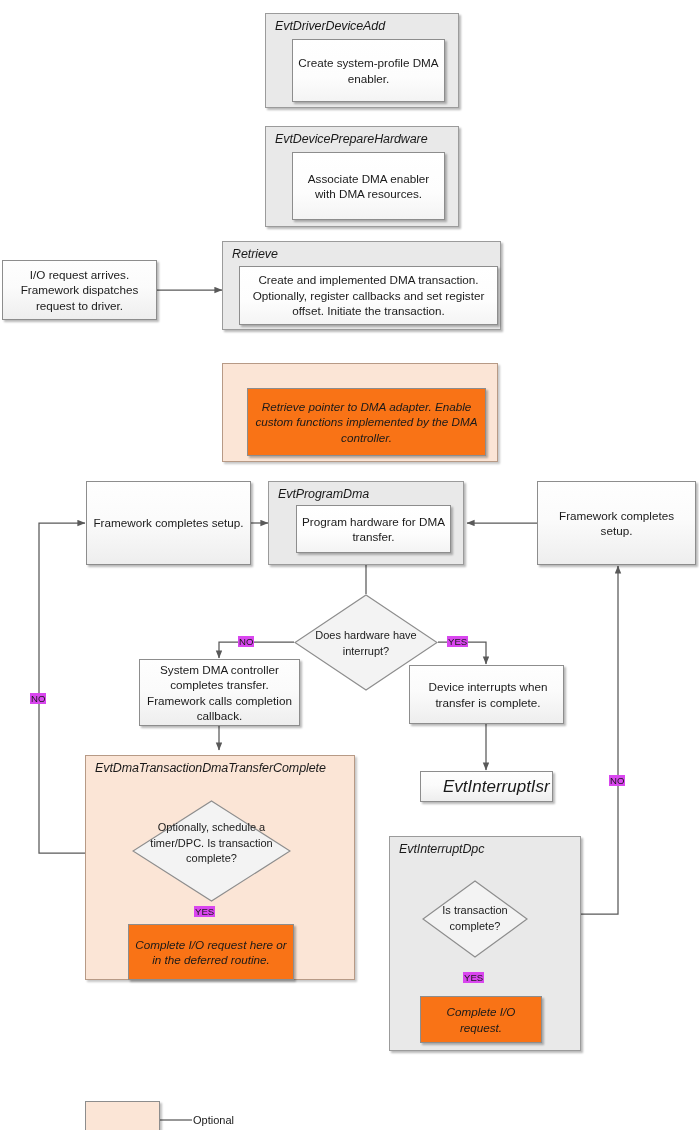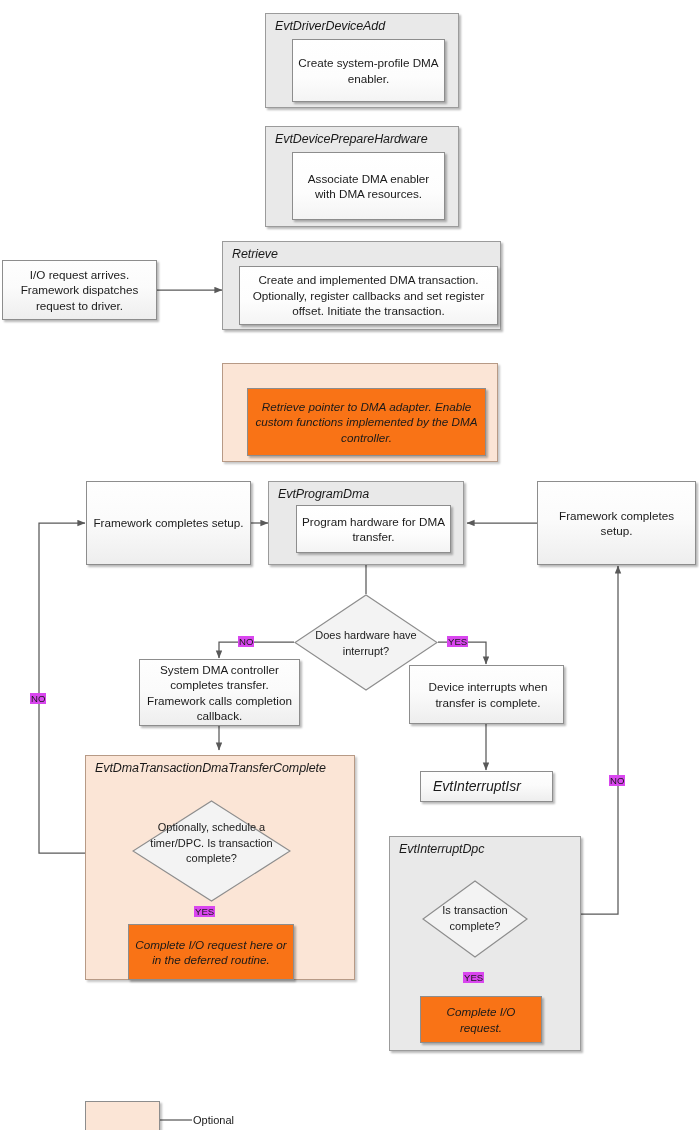--- a/index.html
+++ b/index.html
@@ -76,22 +76,22 @@
     border: 1px solid #8d8d8d;
     font-style: italic;
   }
   .box.innerbox {
     background: linear-gradient(to bottom, #ffffff 0%, #fdfdfd 60%, #f4f4f4 100%);
   }
   .box.labelbox {
     justify-content: flex-start;
     text-align: left;
     font-style: italic;
-    font-size: 14px;
-    padding-left: 12px;
+    font-size: 17px;
+    padding-left: 22px;
   }
 
   
   .diamond {
     position: absolute;
     z-index: 2;
   }
   .diamond .shape {
     position: absolute;
     left: 0; top: 0;

